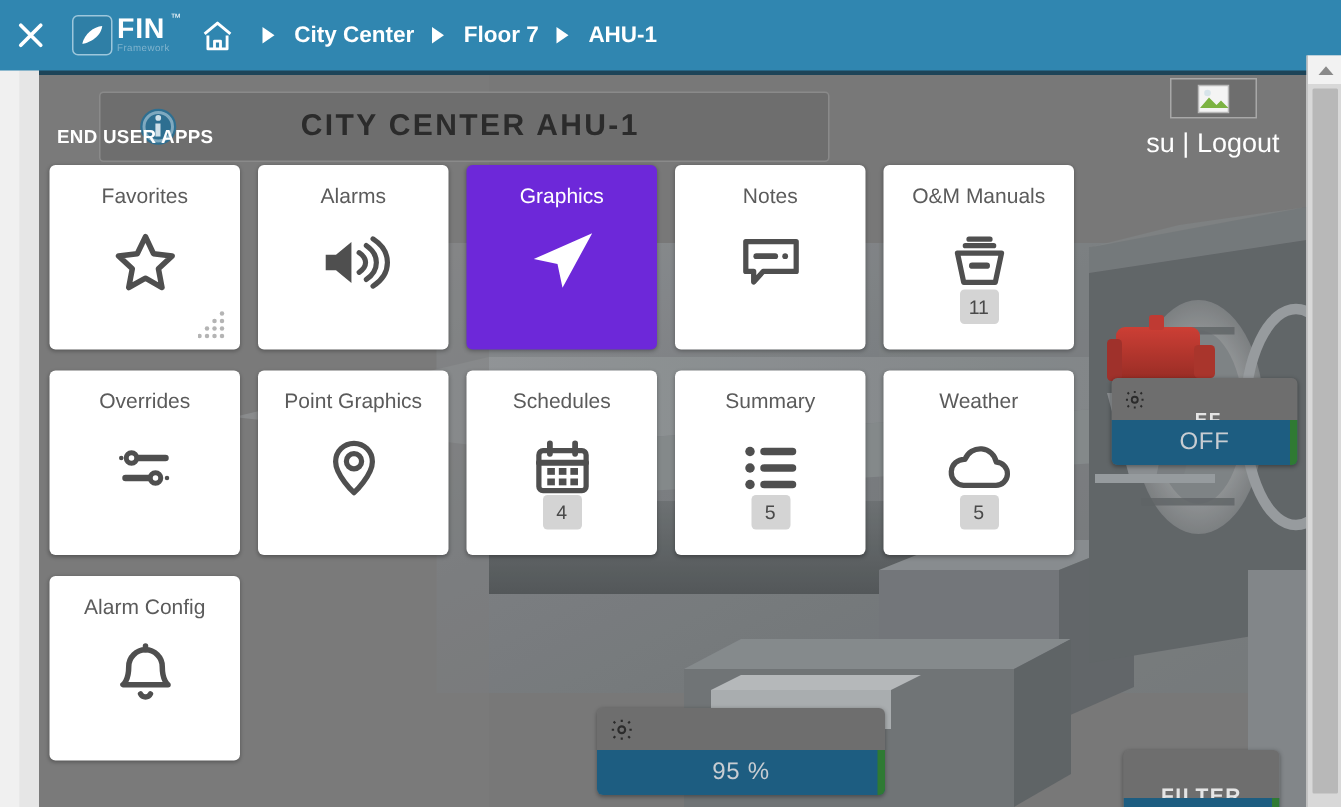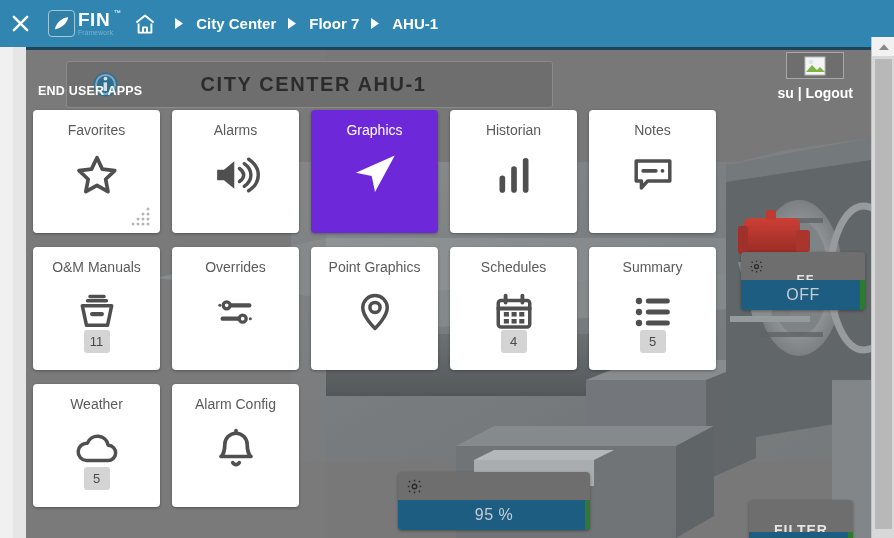--- a/index.html
+++ b/index.html
@@ -133,21 +133,21 @@
   }
   #broken-img {
     width: 58px; height: 27px;
     border: 1px solid #a8a8a8;
     background: #6e6e6e;
     display: flex; align-items: center; justify-content: center;
     margin: 2px auto 0;
   }
   #user-line {
     margin-top: 6px;
-    color: #ffffff; font-size: 14px; font-weight: bold;
+    color: #ffffff; font-size: 18px; font-weight: normal;
     white-space: nowrap;
   }
   #user-line span { cursor: pointer; }
 
   
   #tilegrid {
     position: absolute; left: 7px; top: 60px;
     width: 700px;
     display: flex; flex-wrap: wrap;
     z-index: 15;
@@ -418,28 +418,20 @@
       </div>
       <div class="tile active">
         <div class="tile-label">Graphics</div>
         <div class="tile-icon">
           <svg width="50" height="50" viewBox="0 0 24 24">
             <path d="M21.5 2.6L2.8 10.9l7.6 1.6 1.6 7.6z" fill="#ffffff"></path>
           </svg>
         </div>
       </div>
       <div class="tile">
-        <div class="tile-label">Historian</div>
-        <div class="tile-icon">
-          <svg width="40" height="42" viewBox="0 0 24 24" stroke="#4f4f4f" stroke-width="3.4" stroke-linecap="round">
-            <path d="M5 21v-7M12 21V8.5M19 21V3.5"></path>
-          </svg>
-        </div>
-      </div>
-      <div class="tile">
         <div class="tile-label">Notes</div>
         <div class="tile-icon">
           <svg width="46" height="42" viewBox="0 0 24 24" fill="none" stroke="#4f4f4f" stroke-width="2" stroke-linecap="round" stroke-linejoin="round">
             <path d="M2.4 4h19.2v11.4H9l-3.6 4v-4H2.4z"></path>
             <path d="M6.4 9.6h7.2" stroke-width="2.2"></path>
             <circle cx="17.4" cy="9.6" r="1.1" fill="#4f4f4f" stroke="none"></circle>
           </svg>
         </div>
       </div>
       <div class="tile">

